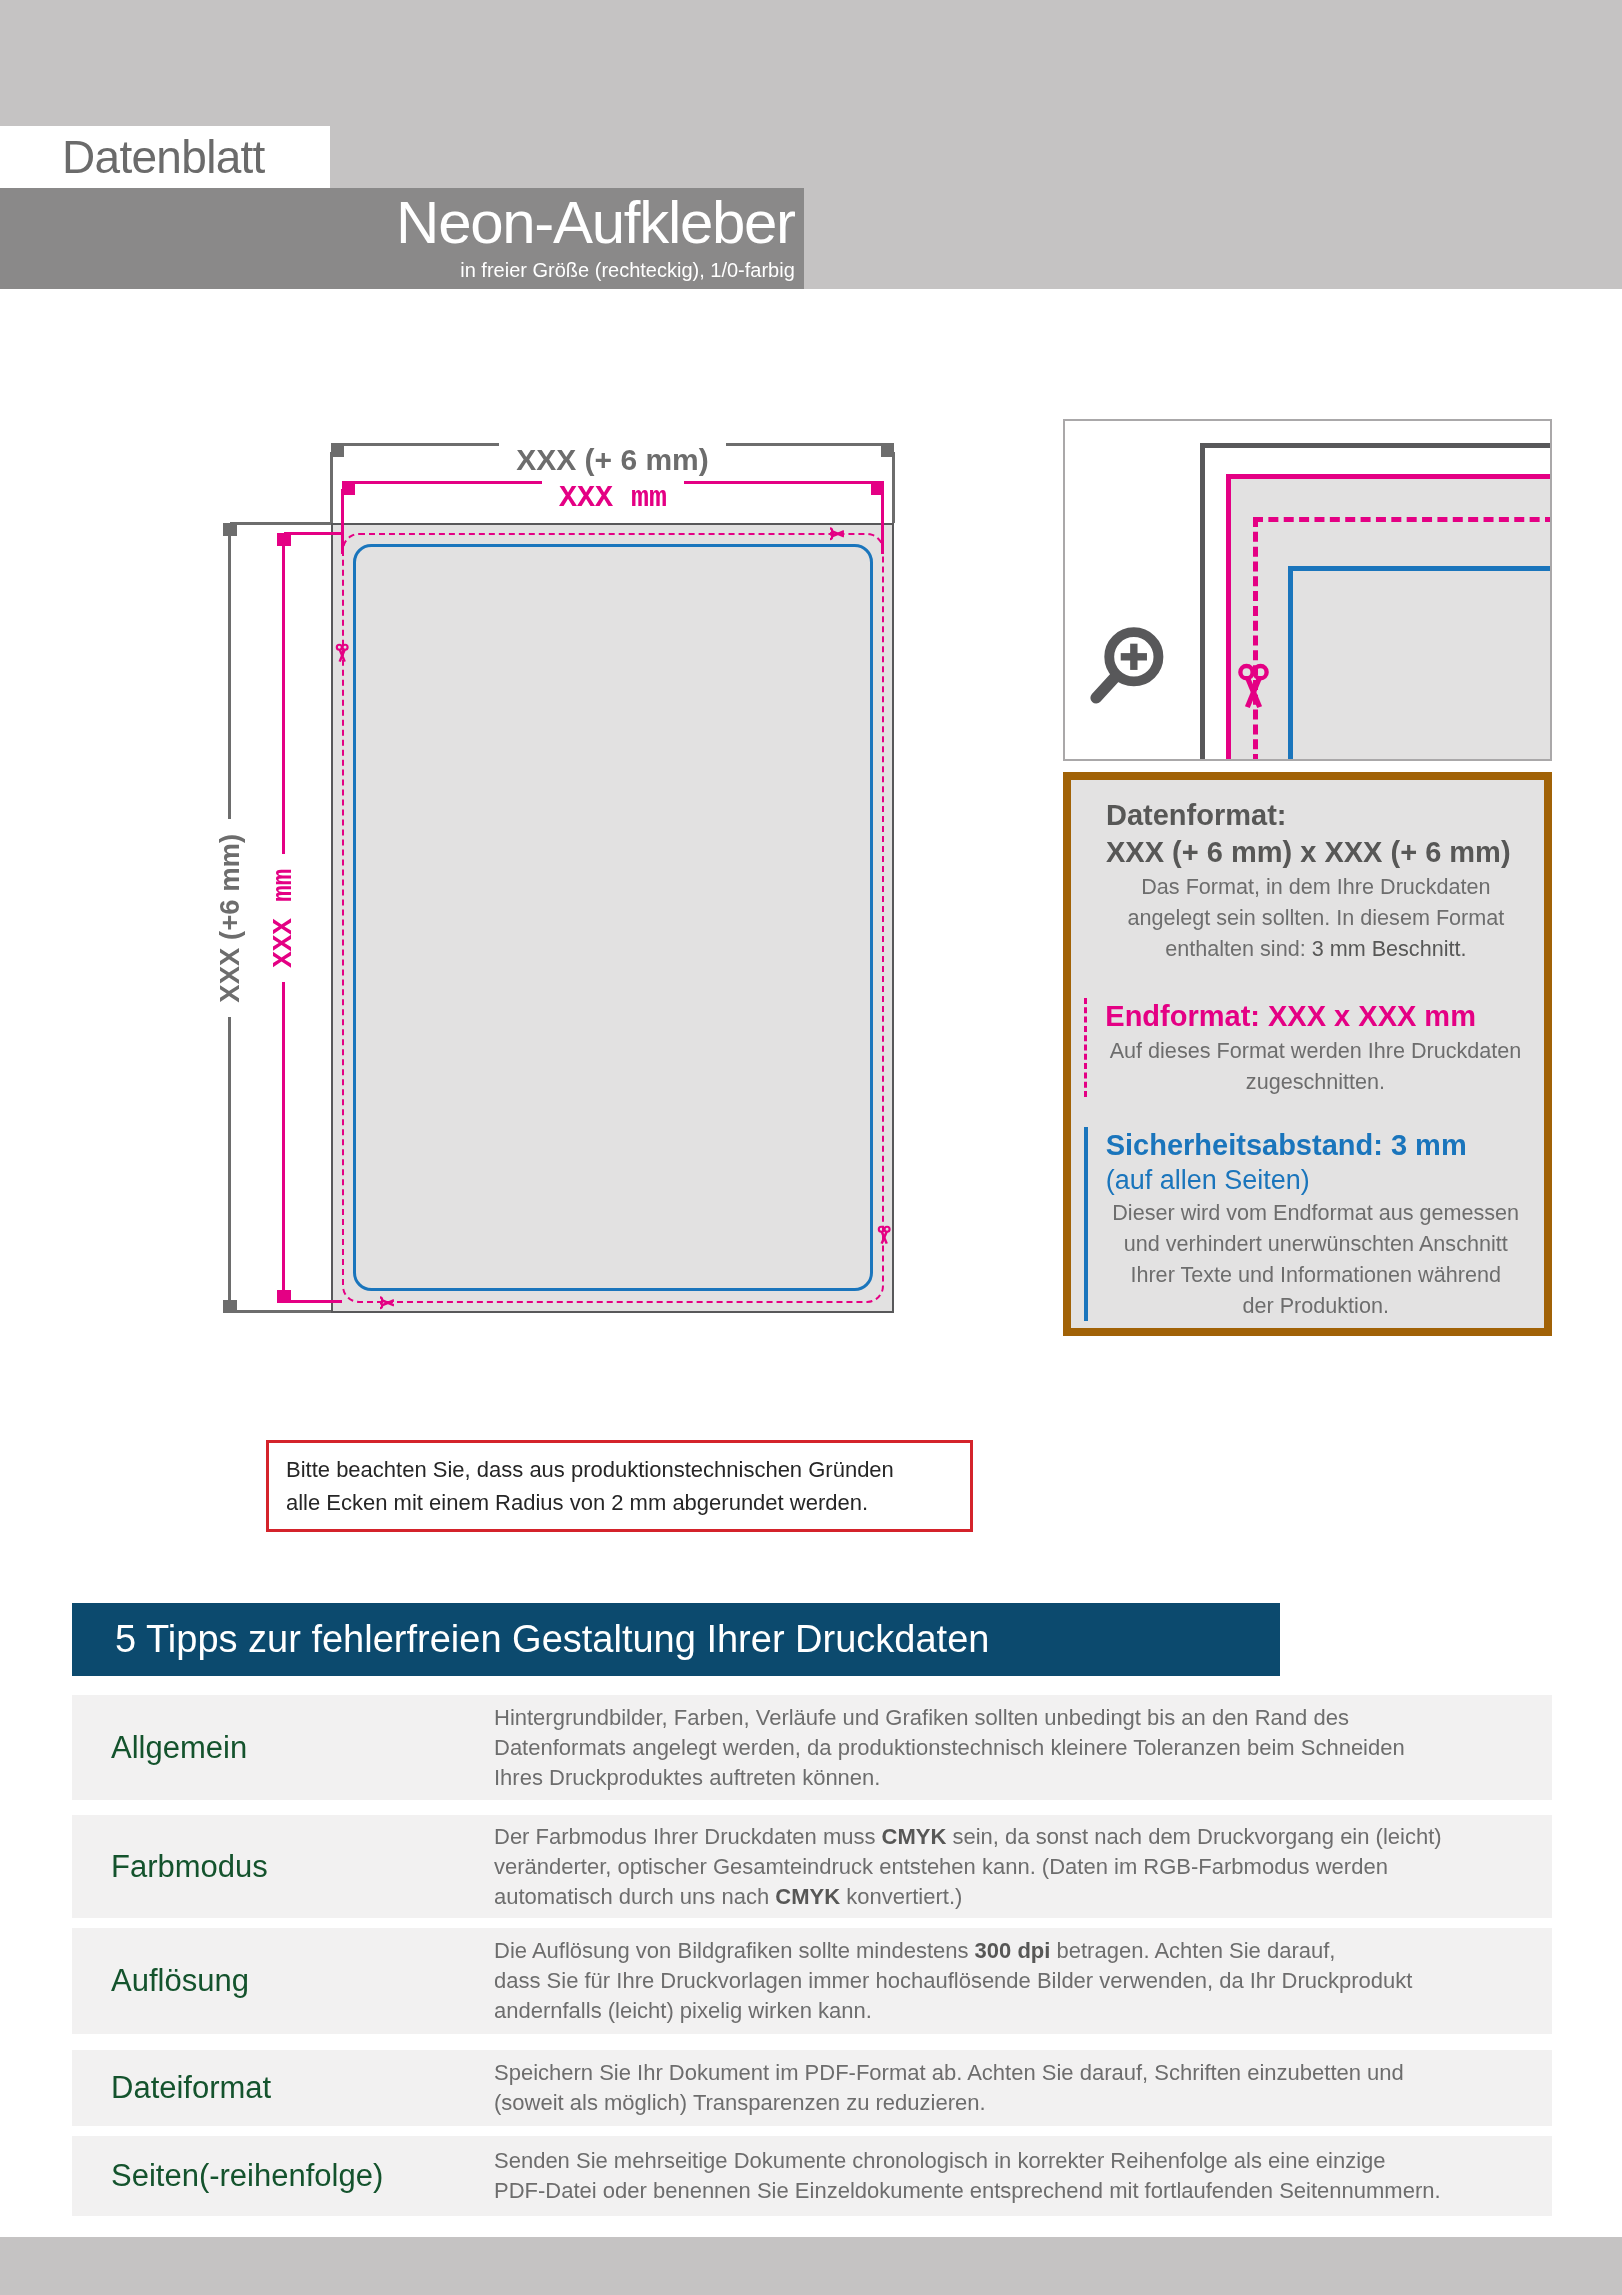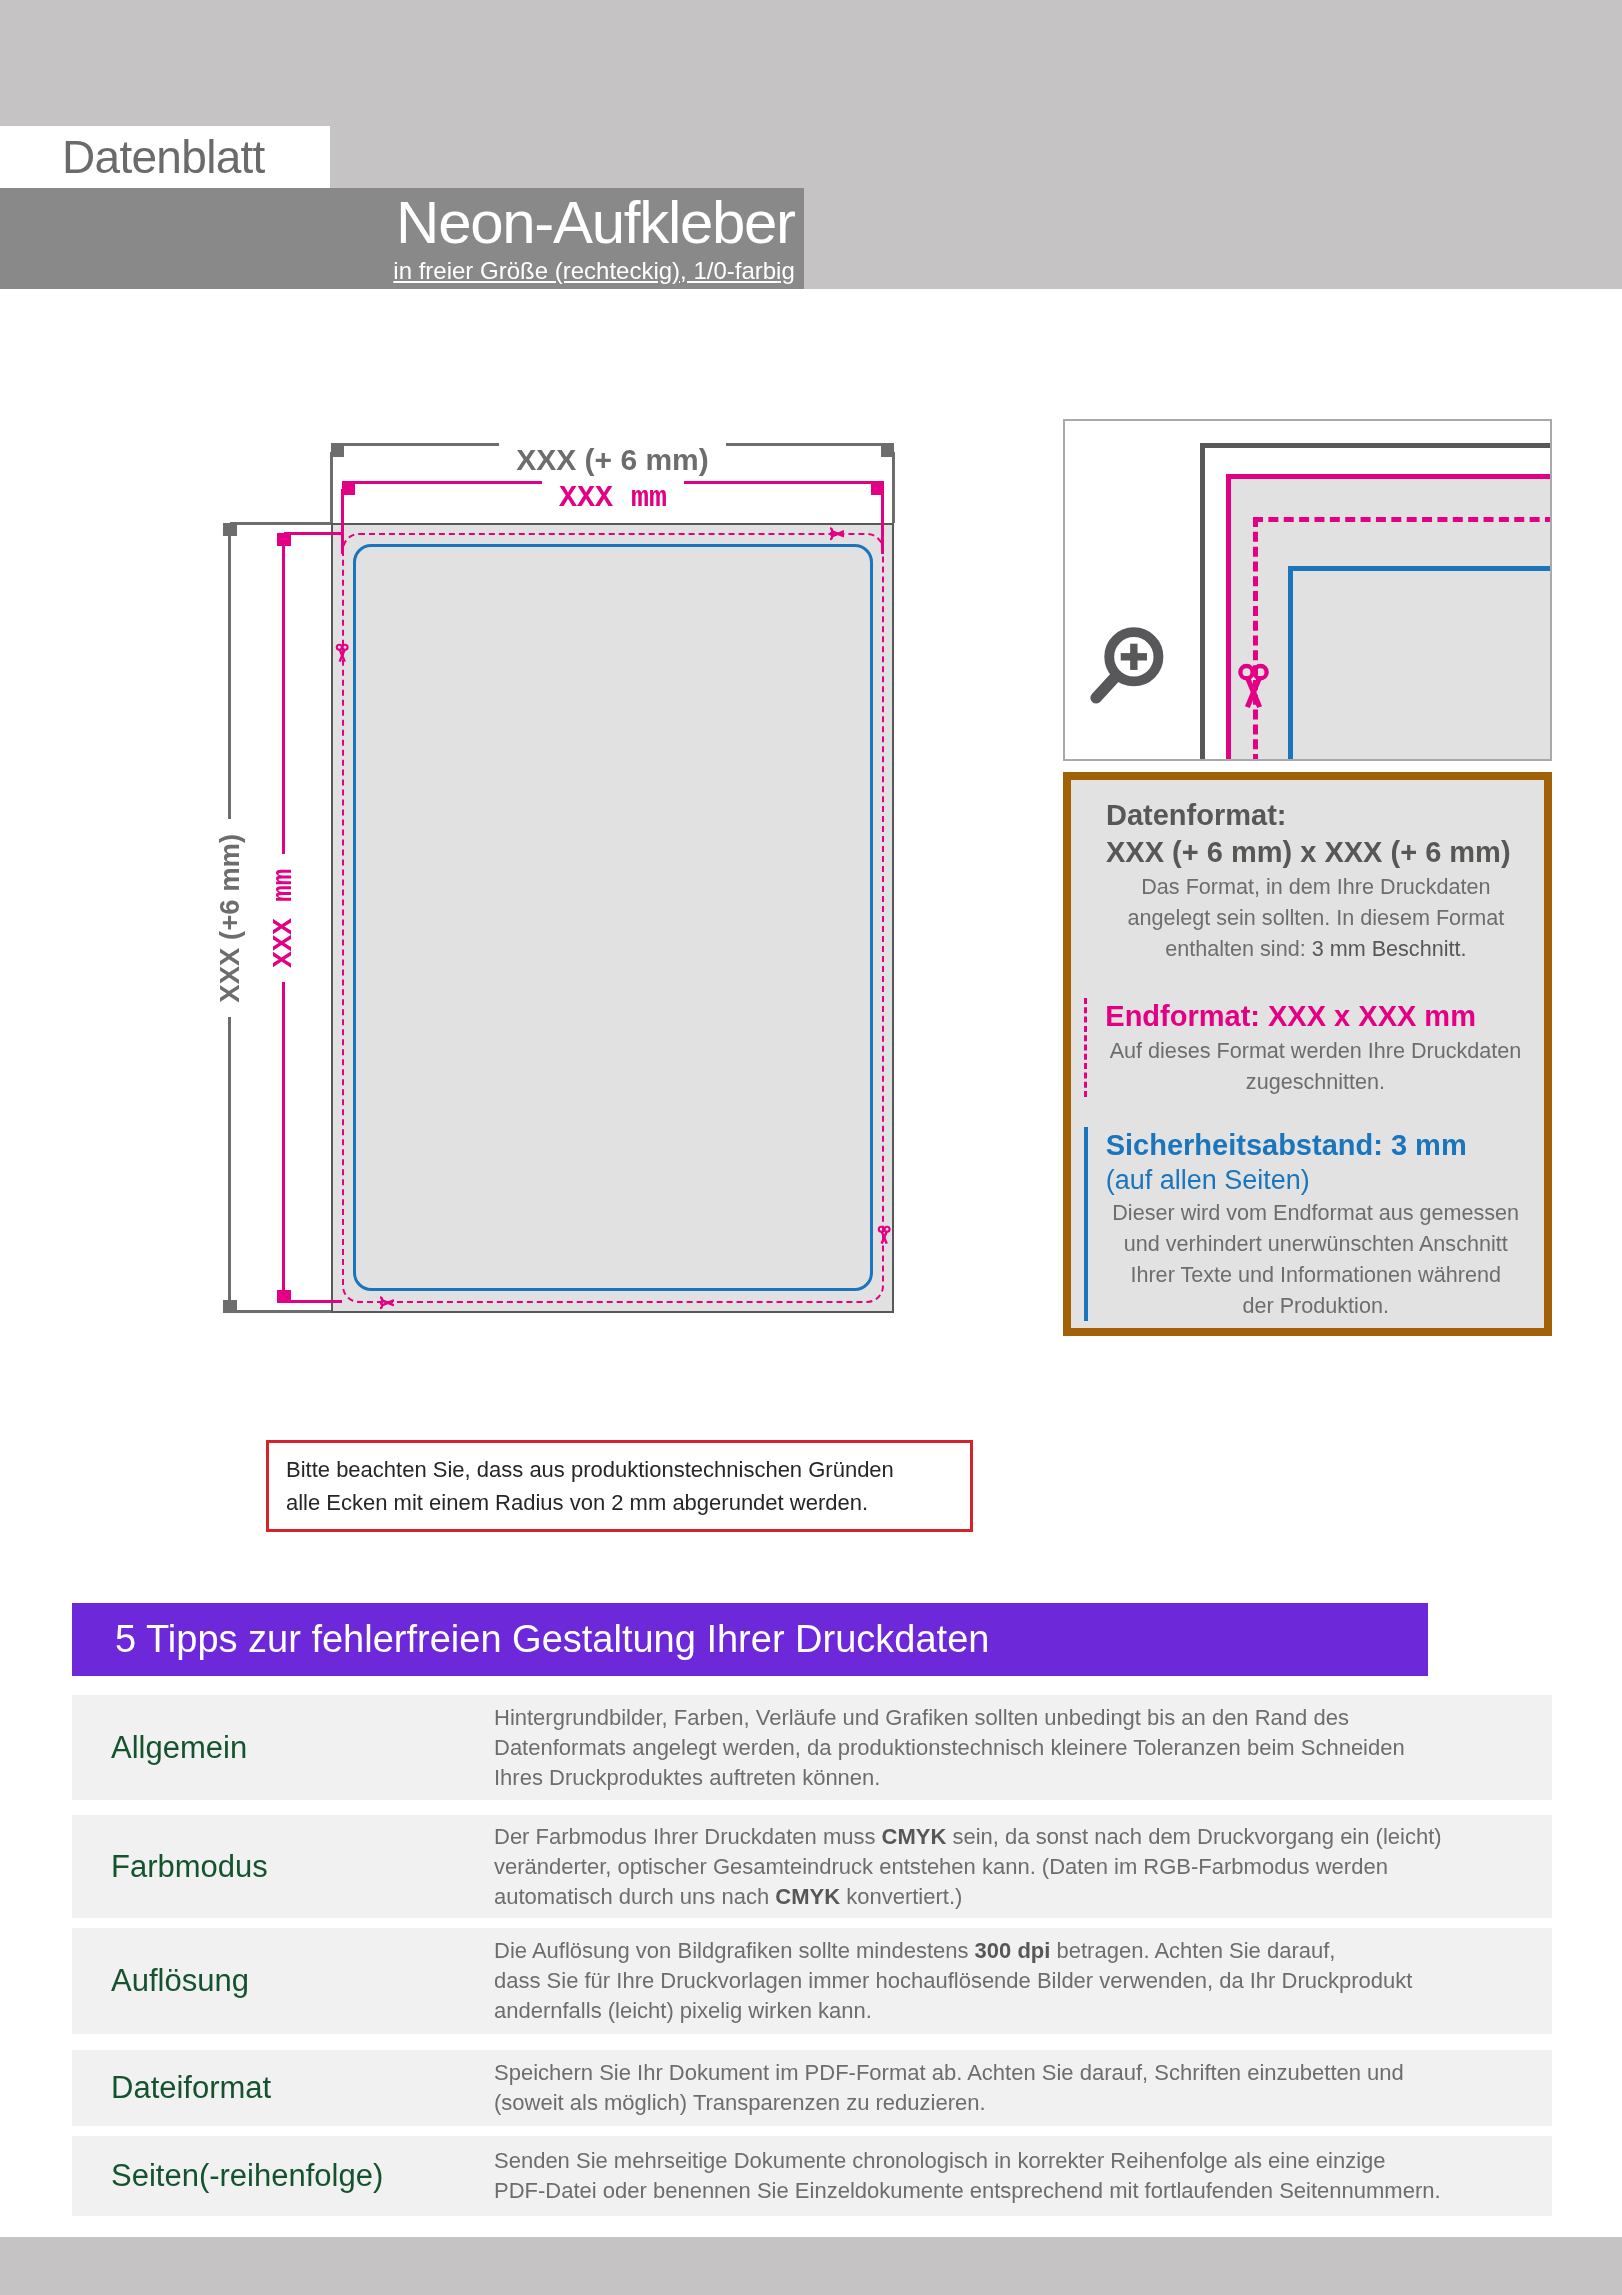--- a/index.html
+++ b/index.html
@@ -9,21 +9,21 @@
 
   
   #top-bg{left:0;top:0;width:1623px;height:289px;background:#c5c3c3;}
   #doc-label-box{left:0;top:126px;width:330px;height:62px;background:#ffffff;
       display:flex;align-items:center;}
   #doc-label-box span{padding-left:62px;font-size:46px;color:#6b6b6b;letter-spacing:-0.7px;}
   #title-band{left:0;top:188px;width:804px;height:101px;background:#8a8989;
       display:flex;flex-direction:column;justify-content:center;align-items:flex-end;
       padding-right:9.2px;box-sizing:border-box;}
   #title-band .title{font-size:60px;line-height:63px;color:#ffffff;letter-spacing:-1.3px;}
-  #title-band .subtitle{font-size:24px;line-height:33px;color:#ffffff;text-decoration:underline;}
+  #title-band .subtitle{font-size:20px;line-height:33px;color:#ffffff;}
 
   
   .bleed-rect{left:331px;top:523px;width:563px;height:790px;box-sizing:border-box;
       border:2.6px solid #58585a;background:#e2e1e1;}
   .cut-rect{left:342px;top:533px;width:542px;height:770px;box-sizing:border-box;
       border:2.6px dashed #e40084;border-radius:17px;}
   .safe-rect{left:353px;top:544px;width:520px;height:747px;box-sizing:border-box;
       border:3.3px solid #1a75bc;border-radius:18.3px;}
 
   
@@ -73,21 +73,21 @@
   .blk-safe{margin-top:30px;margin-left:-22px;border-left:4.6px solid #1a75bc;padding-left:17.7px;}
   .blk-safe h3{color:#1a75bc !important;}
   .blk-safe .sub{font-size:27px;line-height:33px;color:#1a75bc;}
 
   
   #note-box{left:266px;top:1440px;width:707px;min-height:77px;box-sizing:border-box;
       border:3.9px solid #d4232b;background:#fff;padding:9.8px 17px;
       font-size:22px;line-height:33px;color:#262626;white-space:pre-line;}
 
   
-  #tips-band{left:72px;top:1603px;width:1356px;height:73px;background:#6d28d9;
+  #tips-band{left:72px;top:1603px;width:1208px;height:73px;background:#0c4a6e;
       display:flex;align-items:center;}
   #tips-band span{padding-left:43px;font-size:38px;color:#ffffff;}
   .tip-row{left:72px;width:1480px;background:#f2f1f1;display:flex;align-items:center;box-sizing:border-box;}
   .tip-row .tlabel{width:422px;padding-left:39px;box-sizing:border-box;
       font-size:31px;color:#14532d;flex-shrink:0;}
   .tip-row .ttext{flex:1;font-size:22px;line-height:30px;color:#6d6d6d;white-space:pre-line;padding-right:13px;}
   .tip-row .b{font-weight:bold;color:#575756;}
   #row-1{top:1695px;height:105px;}
   #row-2{top:1815px;height:103px;}
   #row-3{top:1928px;height:106px;}

